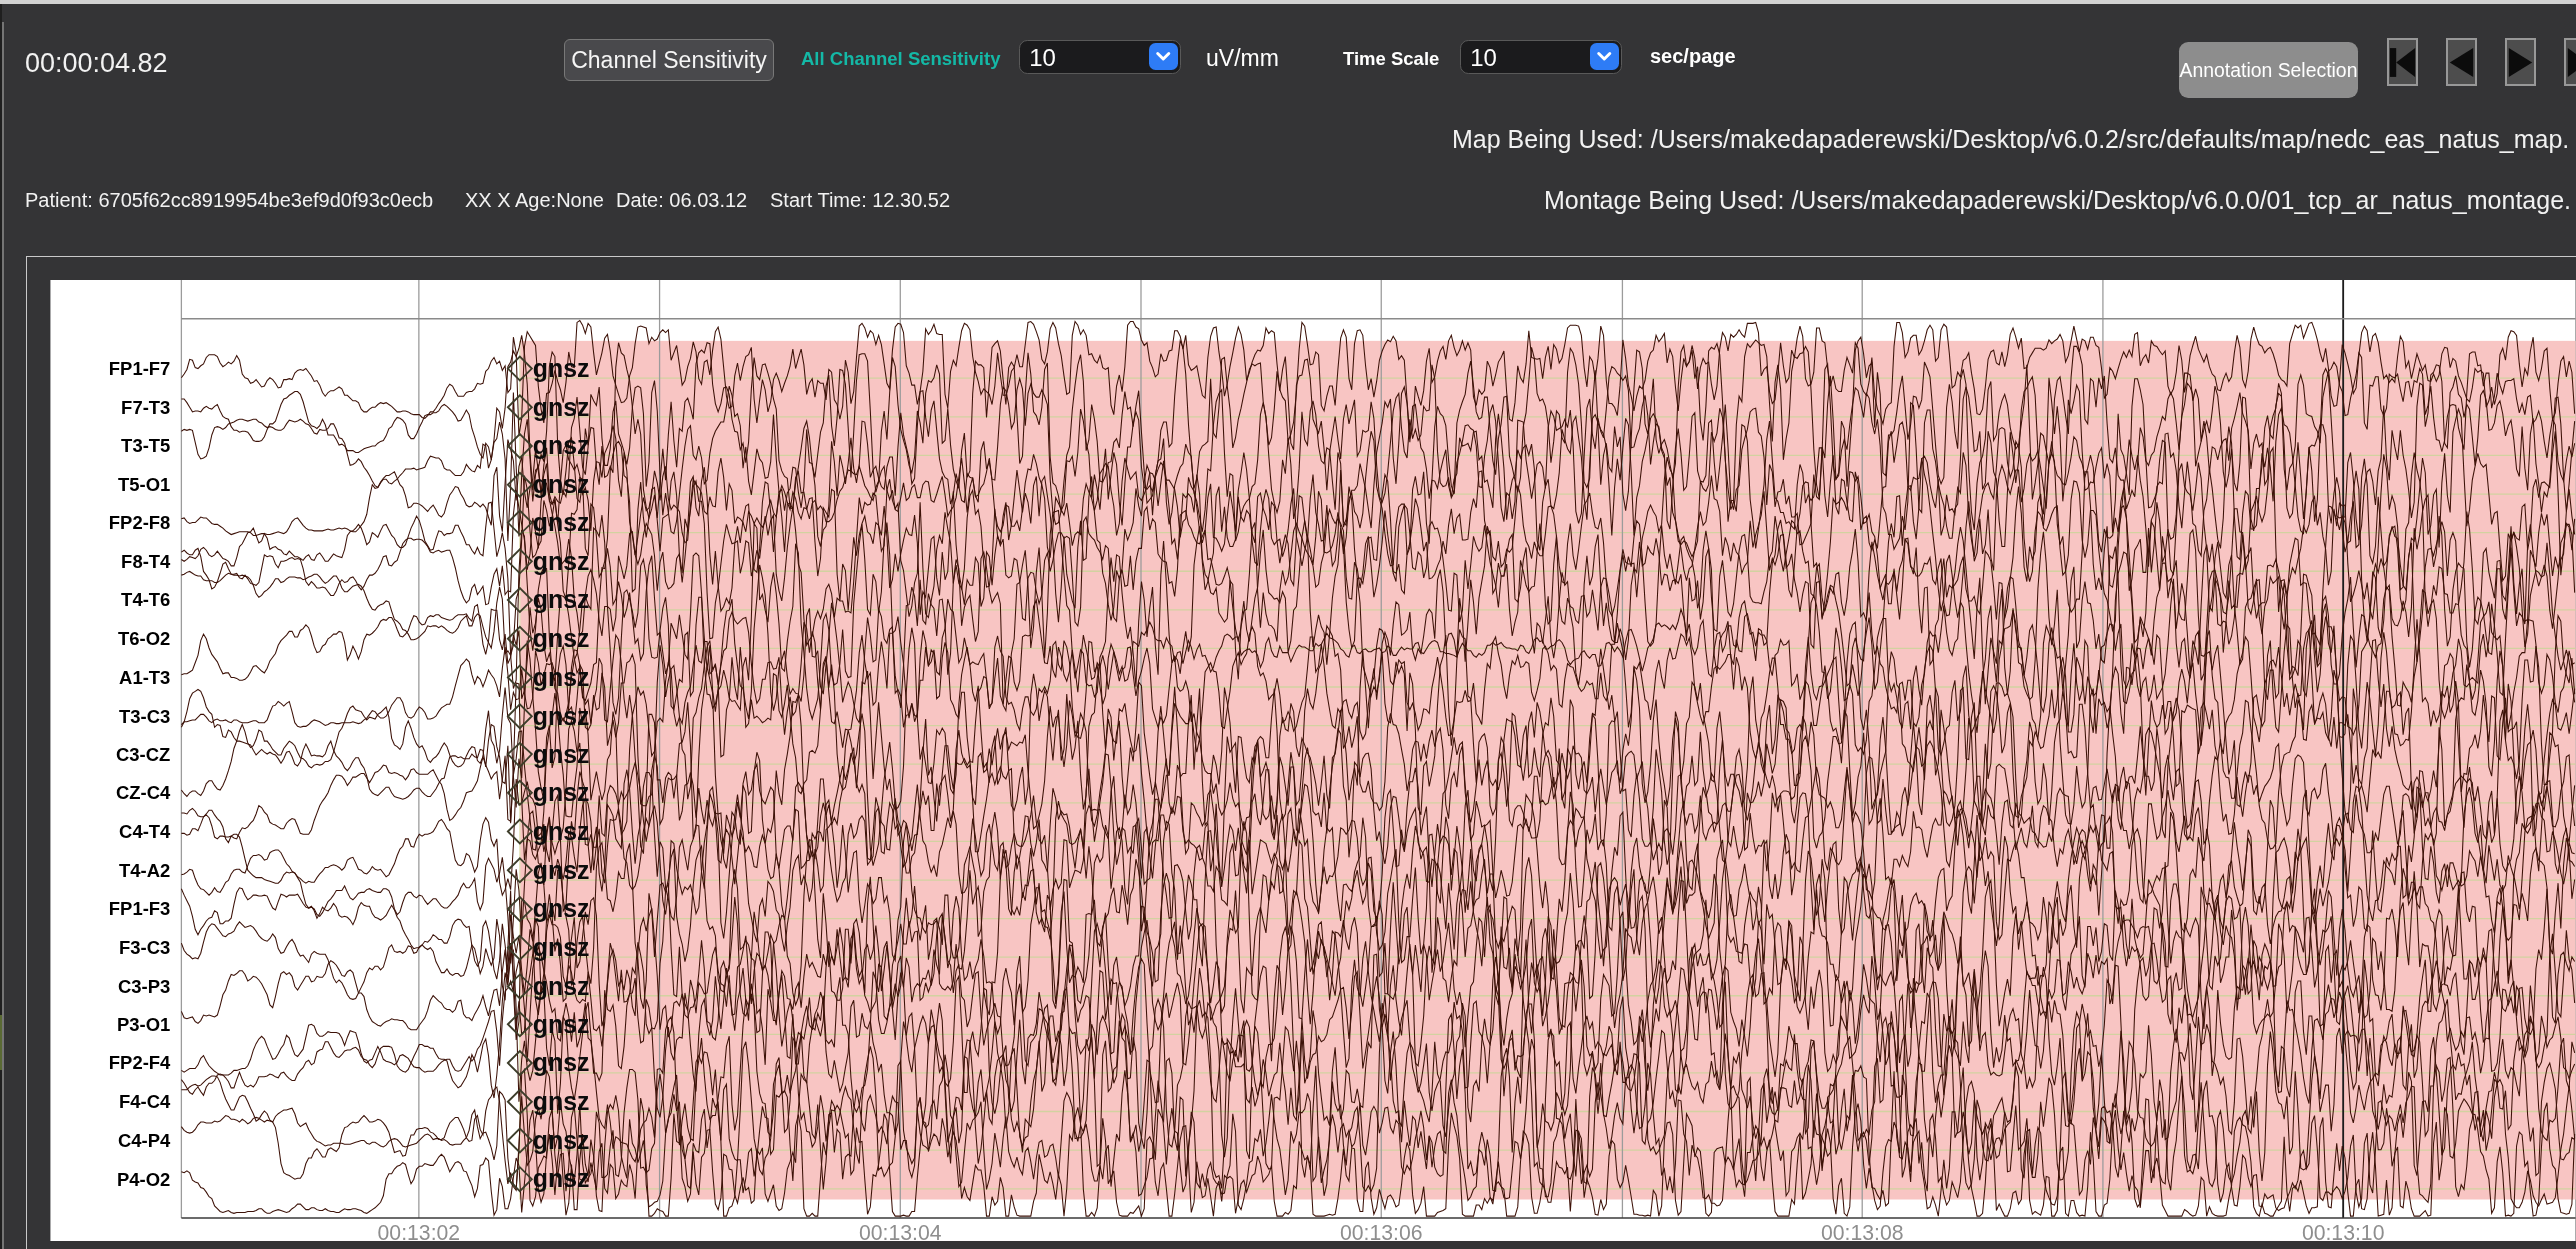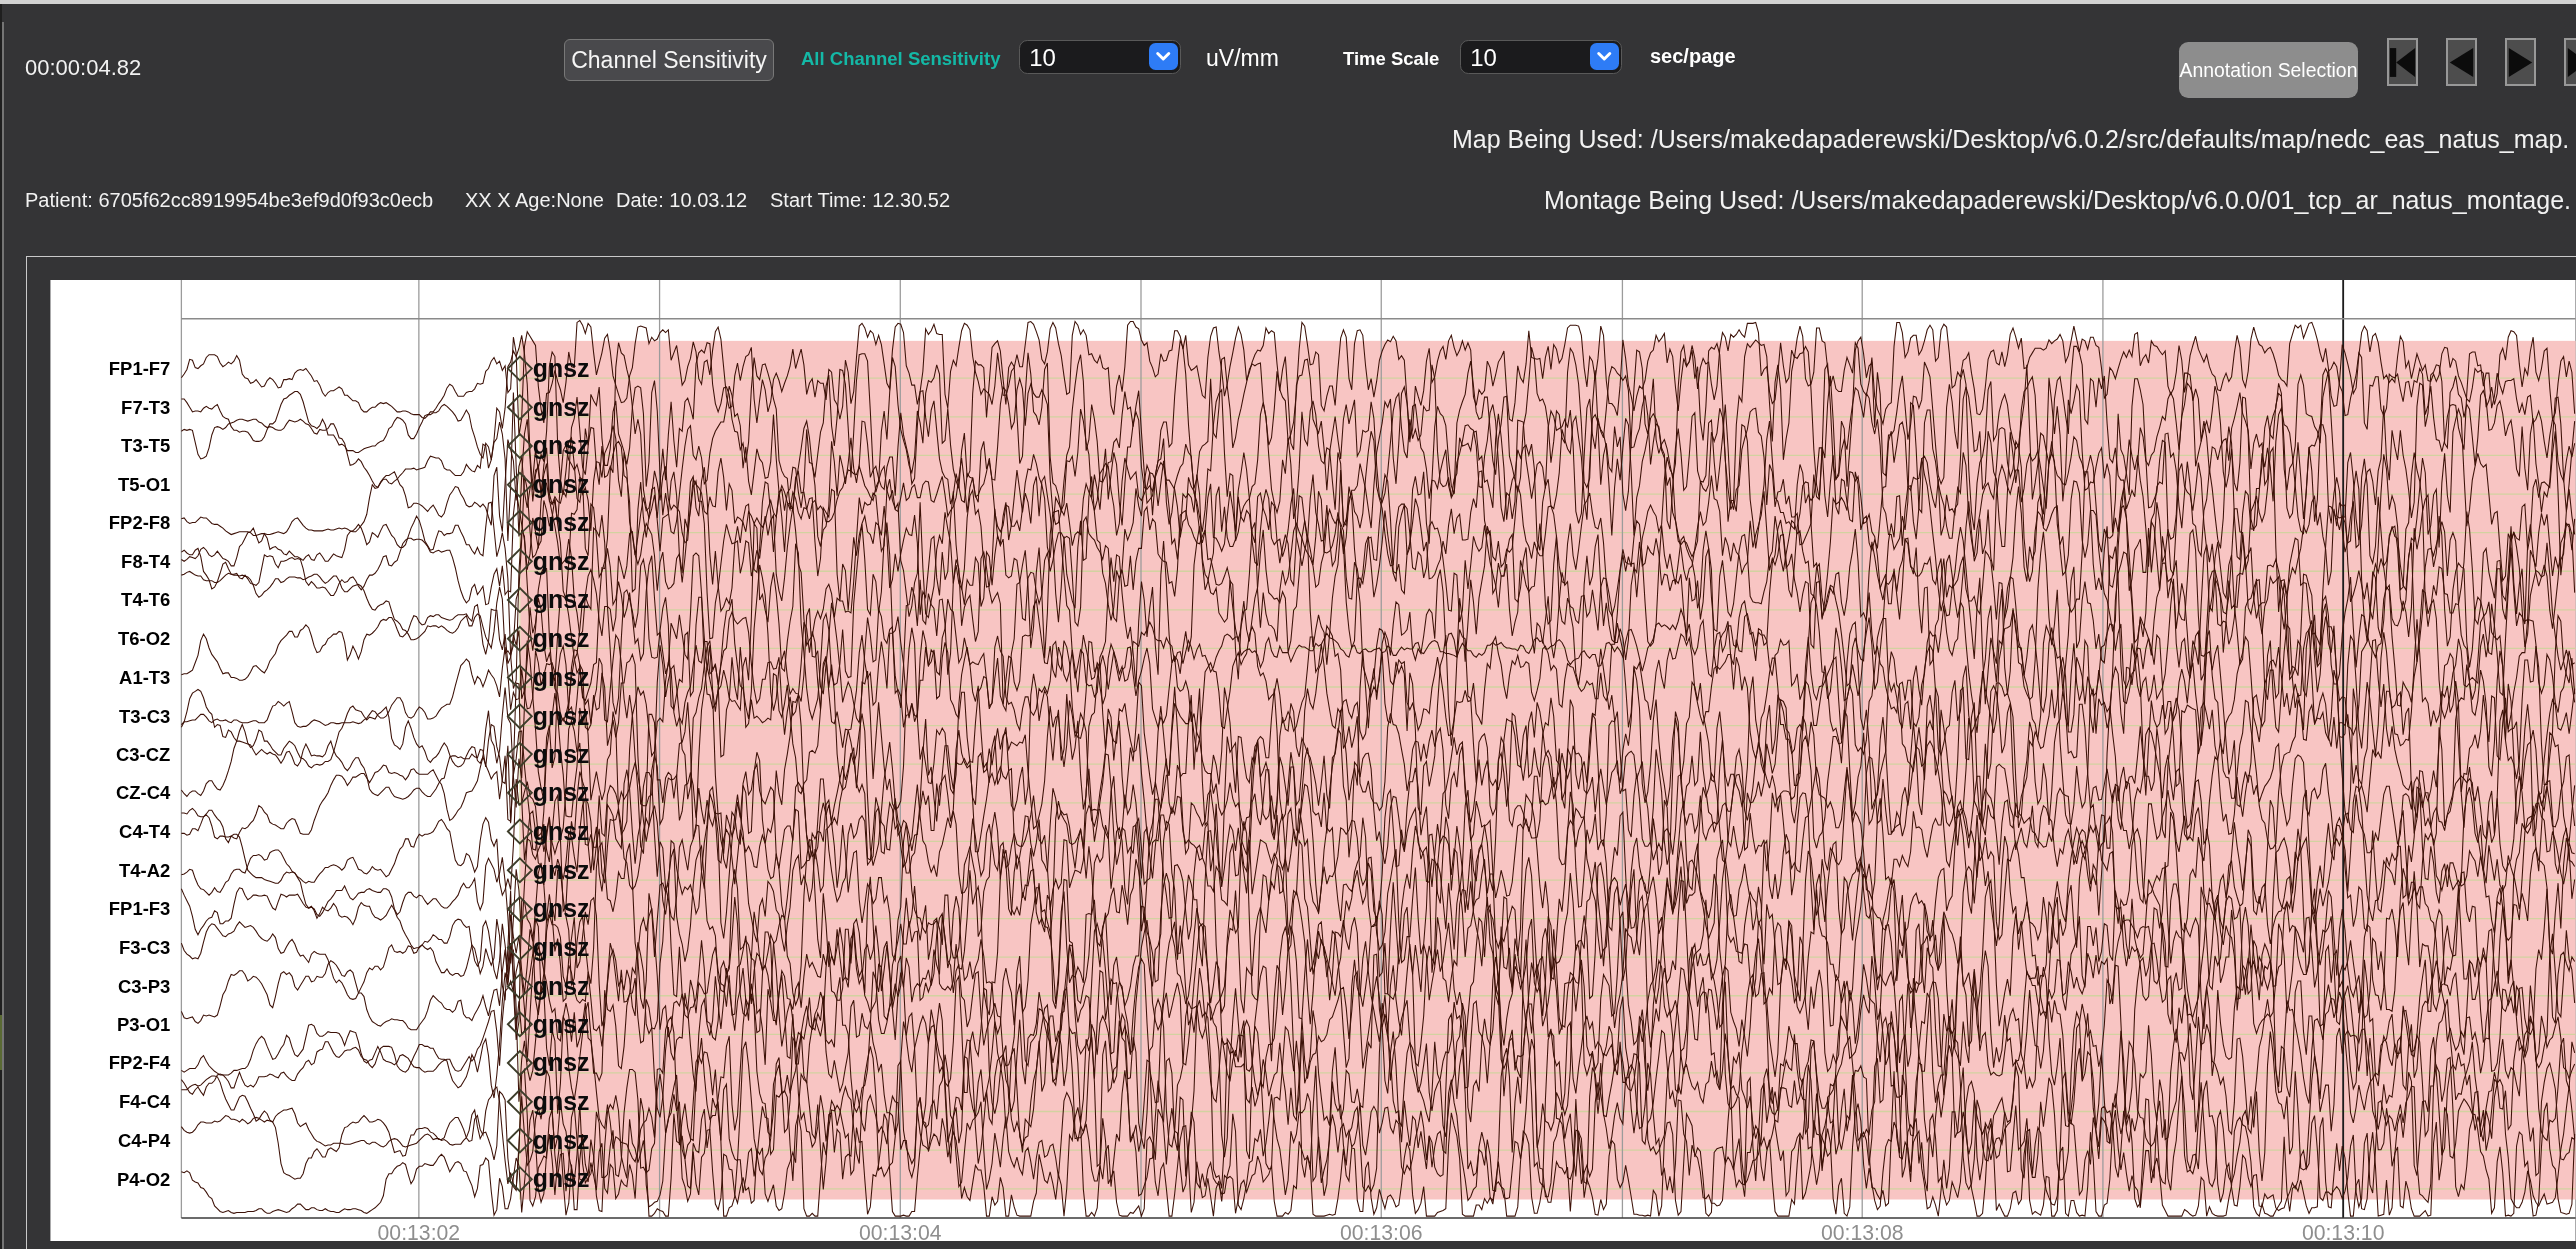--- a/index.html
+++ b/index.html
@@ -7,21 +7,21 @@
 </style>
 </head>
 <body>
 
 <div class="abs" style="left:0;top:0;width:2576px;height:3.7px;background:#d2d2d2;"></div>
 
 <div class="abs" style="left:0;top:3.7px;width:1.8px;height:1246px;background:#1f1f1f;"></div>
 <div class="abs" style="left:1.8px;top:22px;width:1.8px;height:1227px;background:#757575;"></div>
 <div class="abs" style="left:0;top:1015px;width:1.8px;height:55px;background:#5a6a34;"></div>
 
-<div class="abs" style="left:25px;top:55px;color:#f2f2f2;font-size:22px;">00:00:04.82</div>
+<div class="abs" style="left:25px;top:48px;color:#f2f2f2;font-size:27px;">00:00:04.82</div>
 <div class="abs" style="left:564px;top:39px;width:210px;height:42px;background:#49494c;border:1.8px solid #787878;box-sizing:border-box;border-radius:6px;display:flex;align-items:center;justify-content:center;color:#f5f5f5;font-size:23px;white-space:nowrap;">Channel Sensitivity</div>
 <div class="abs" style="left:801px;top:48px;color:#14b8a6;font-size:18.5px;font-weight:bold;">All Channel Sensitivity</div>
 <div style="position:absolute;left:1019px;top:40px;width:162px;height:34px;background:#1b1b1d;border:1.8px solid #595959;border-radius:8.3px;box-sizing:border-box;">
   <div style="position:absolute;left:9.2px;top:2.8px;color:#fff;font-size:24px;">10</div>
   <div style="position:absolute;right:1.8px;top:1.8px;width:29px;height:27px;background:#2e7cf6;border-radius:6.5px;display:flex;align-items:center;justify-content:center;">
       <svg width="18.5" height="18.5" viewBox="0 0 20 20">
         <path d="M4 7 L10 13 L16 7" fill="none" stroke="#fff" stroke-width="3.2" stroke-linecap="round" stroke-linejoin="round"></path>
       </svg>
     </div>
 </div>
@@ -54,21 +54,21 @@
     </svg>
   </div>
 <div style="position:absolute;left:2564px;top:38px;width:31px;height:48px;background:#4d4d4d;border:2.3px solid #989898;box-sizing:border-box;display:flex;align-items:center;justify-content:center;">
     <svg width="28" height="33" viewBox="0 0 30 36">
       <path d="M24 18 L2 2 L2 34 Z" fill="#0c0c0c"></path>
       <rect x="24" y="2" width="6" height="32" fill="#0c0c0c"></rect>
     </svg>
   </div>
 
 <div class="abs" style="left:1452px;top:125px;color:#f2f2f2;font-size:25px;white-space:nowrap;">Map Being Used: /Users/makedapaderewski/Desktop/v6.0.2/src/defaults/map/nedc_eas_natus_map.</div>
-<div class="abs" style="left:25px;top:189px;color:#f2f2f2;font-size:20px;white-space:nowrap;"><span>Patient: 6705f62cc8919954be3ef9d0f93c0ecb</span><span style="position:absolute;left:440px;">XX X Age:None</span><span style="position:absolute;left:591px;">Date: 10.03.12</span><span style="position:absolute;left:745px;">Start Time: 12.30.52</span></div>
+<div class="abs" style="left:25px;top:189px;color:#f2f2f2;font-size:20px;white-space:nowrap;"><span>Patient: 6705f62cc8919954be3ef9d0f93c0ecb</span><span style="position:absolute;left:440px;">XX X Age:None</span><span style="position:absolute;left:591px;">Date: 06.03.12</span><span style="position:absolute;left:745px;">Start Time: 12.30.52</span></div>
 <div class="abs" style="left:1544px;top:186px;color:#f2f2f2;font-size:25px;white-space:nowrap;">Montage Being Used: /Users/makedapaderewski/Desktop/v6.0.0/01_tcp_ar_natus_montage.</div>
 
 <div class="abs" style="left:26px;top:256px;width:2565px;height:1006px;border:1.8px solid #c9c9c9;background:#343436;box-sizing:border-box;"></div>
 <svg width="2526" height="961" viewBox="0 0 2738 1042" style="position:absolute;left:50px;top:280px;font-family:'Liberation Sans',sans-serif;">
 <rect x="0" y="0" width="2738" height="1042" fill="#ffffff"></rect>
 <rect x="509" y="66" width="2229" height="931" fill="#f8c5c3"></rect>
 <line x1="509" y1="106.5" x2="2738" y2="106.5" stroke="#d2d2a0" stroke-width="1.4"></line>
 <line x1="509" y1="148.3" x2="2738" y2="148.3" stroke="#d2d2a0" stroke-width="1.4"></line>
 <line x1="509" y1="190.2" x2="2738" y2="190.2" stroke="#d2d2a0" stroke-width="1.4"></line>
 <line x1="509" y1="232.1" x2="2738" y2="232.1" stroke="#d2d2a0" stroke-width="1.4"></line>

